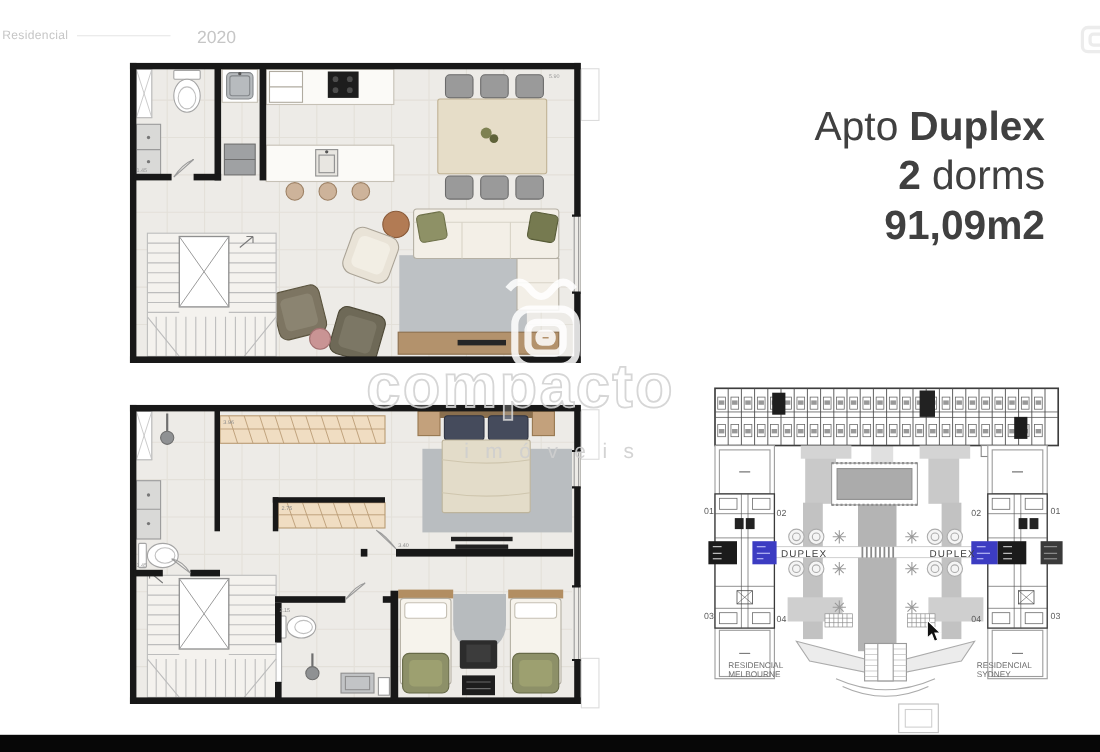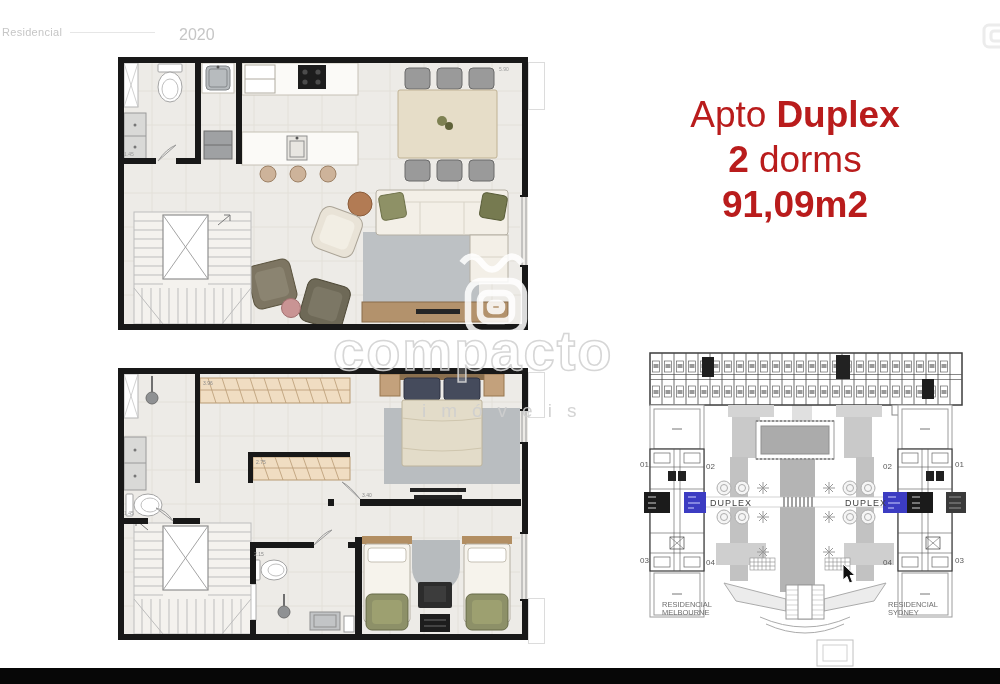--- a/index.html
+++ b/index.html
@@ -4,21 +4,21 @@
 <style>
   html,body{margin:0;padding:0;background:#ffffff;}
   #stage{position:relative;width:1000px;height:684px;background:#ffffff;overflow:hidden;
          font-family:"Liberation Sans",sans-serif;}
   .abs{position:absolute;}
   
   .res-label{left:2px;top:26px;font-size:11px;color:#c6c6c6;letter-spacing:.3px;}
   .hr-line{left:70px;top:32px;width:85px;height:1px;background:#e6e6e6;}
   .year-label{left:179px;top:26px;font-size:16px;color:#c6c6c6;}
   
-  .listing{left:640px;top:92px;width:310px;text-align:center;color:#b91c1c;}
+  .listing{left:640px;top:92px;width:310px;text-align:right;color:#404040;}
   .listing .line{font-size:37px;line-height:45px;white-space:nowrap;}
   .w-reg{font-weight:400;}
   .w-bold{font-weight:700;}
   .gap-r{margin-right:10px;}
   
   .wm-brand{left:331px;top:316px;z-index:6;pointer-events:none;}
   .wm-sub{left:422px;top:400px;z-index:6;font-size:19px;letter-spacing:15px;
           color:rgba(206,206,206,.9);pointer-events:none;}
   .wm-logo{left:452px;top:243px;z-index:6;pointer-events:none;}
   .corner-wm{left:982px;top:22px;z-index:6;pointer-events:none;}

